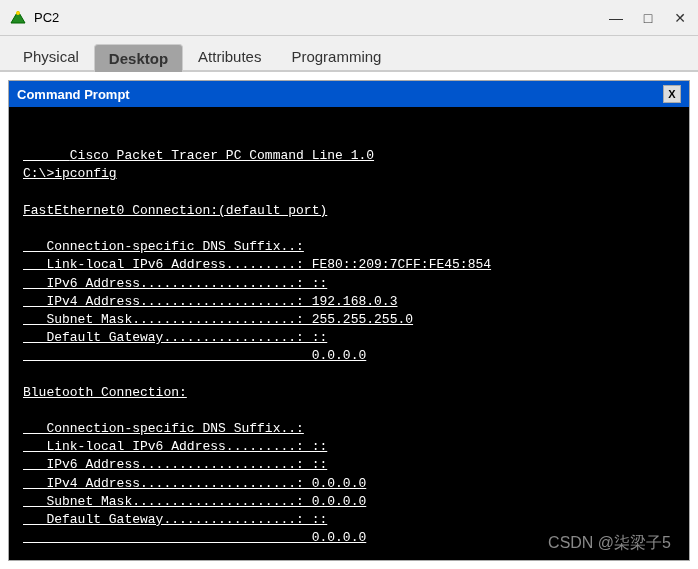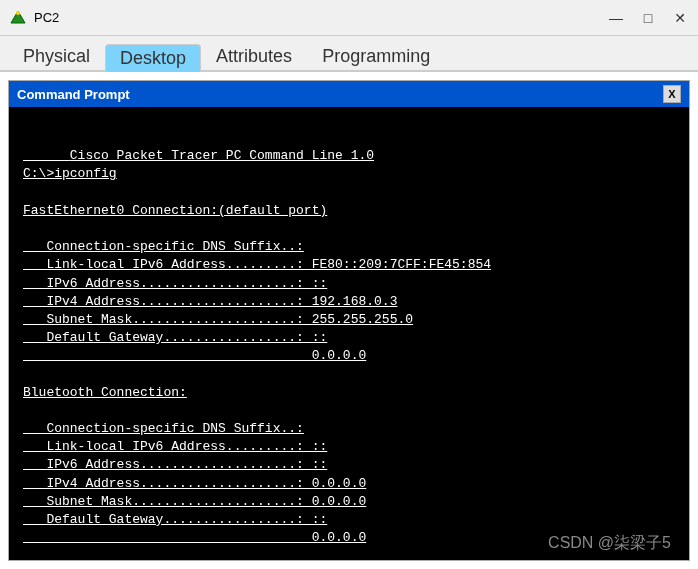--- a/index.html
+++ b/index.html
@@ -55,36 +55,36 @@
     .tab-bar {
       display: flex;
       align-items: flex-end;
       background: #f0f0f0;
       padding: 4px 8px 0 8px;
       border-bottom: 2px solid #ccc;
       height: 36px;
     }
     .tab {
       padding: 4px 14px;
-      font-size: 18px;
+      font-size: 15px;
       cursor: pointer;
       border: 1px solid transparent;
       border-bottom: none;
       border-radius: 4px 4px 0 0;
       background: #f0f0f0;
       color: #333;
       height: 28px;
       display: flex;
       align-items: center;
     }
     .tab.active {
-      background: #7dd3fc;
+      background: #a3a3a3;
       border-color: #ccc;
       border-bottom-color: #fff;
-      font-weight: normal;
+      font-weight: bold;
       margin-bottom: -2px;
       z-index: 1;
     }
 
     
     .main-content {
       background: #fff;
       height: calc(569px - 36px - 36px);
       padding: 0;
       overflow: hidden;

